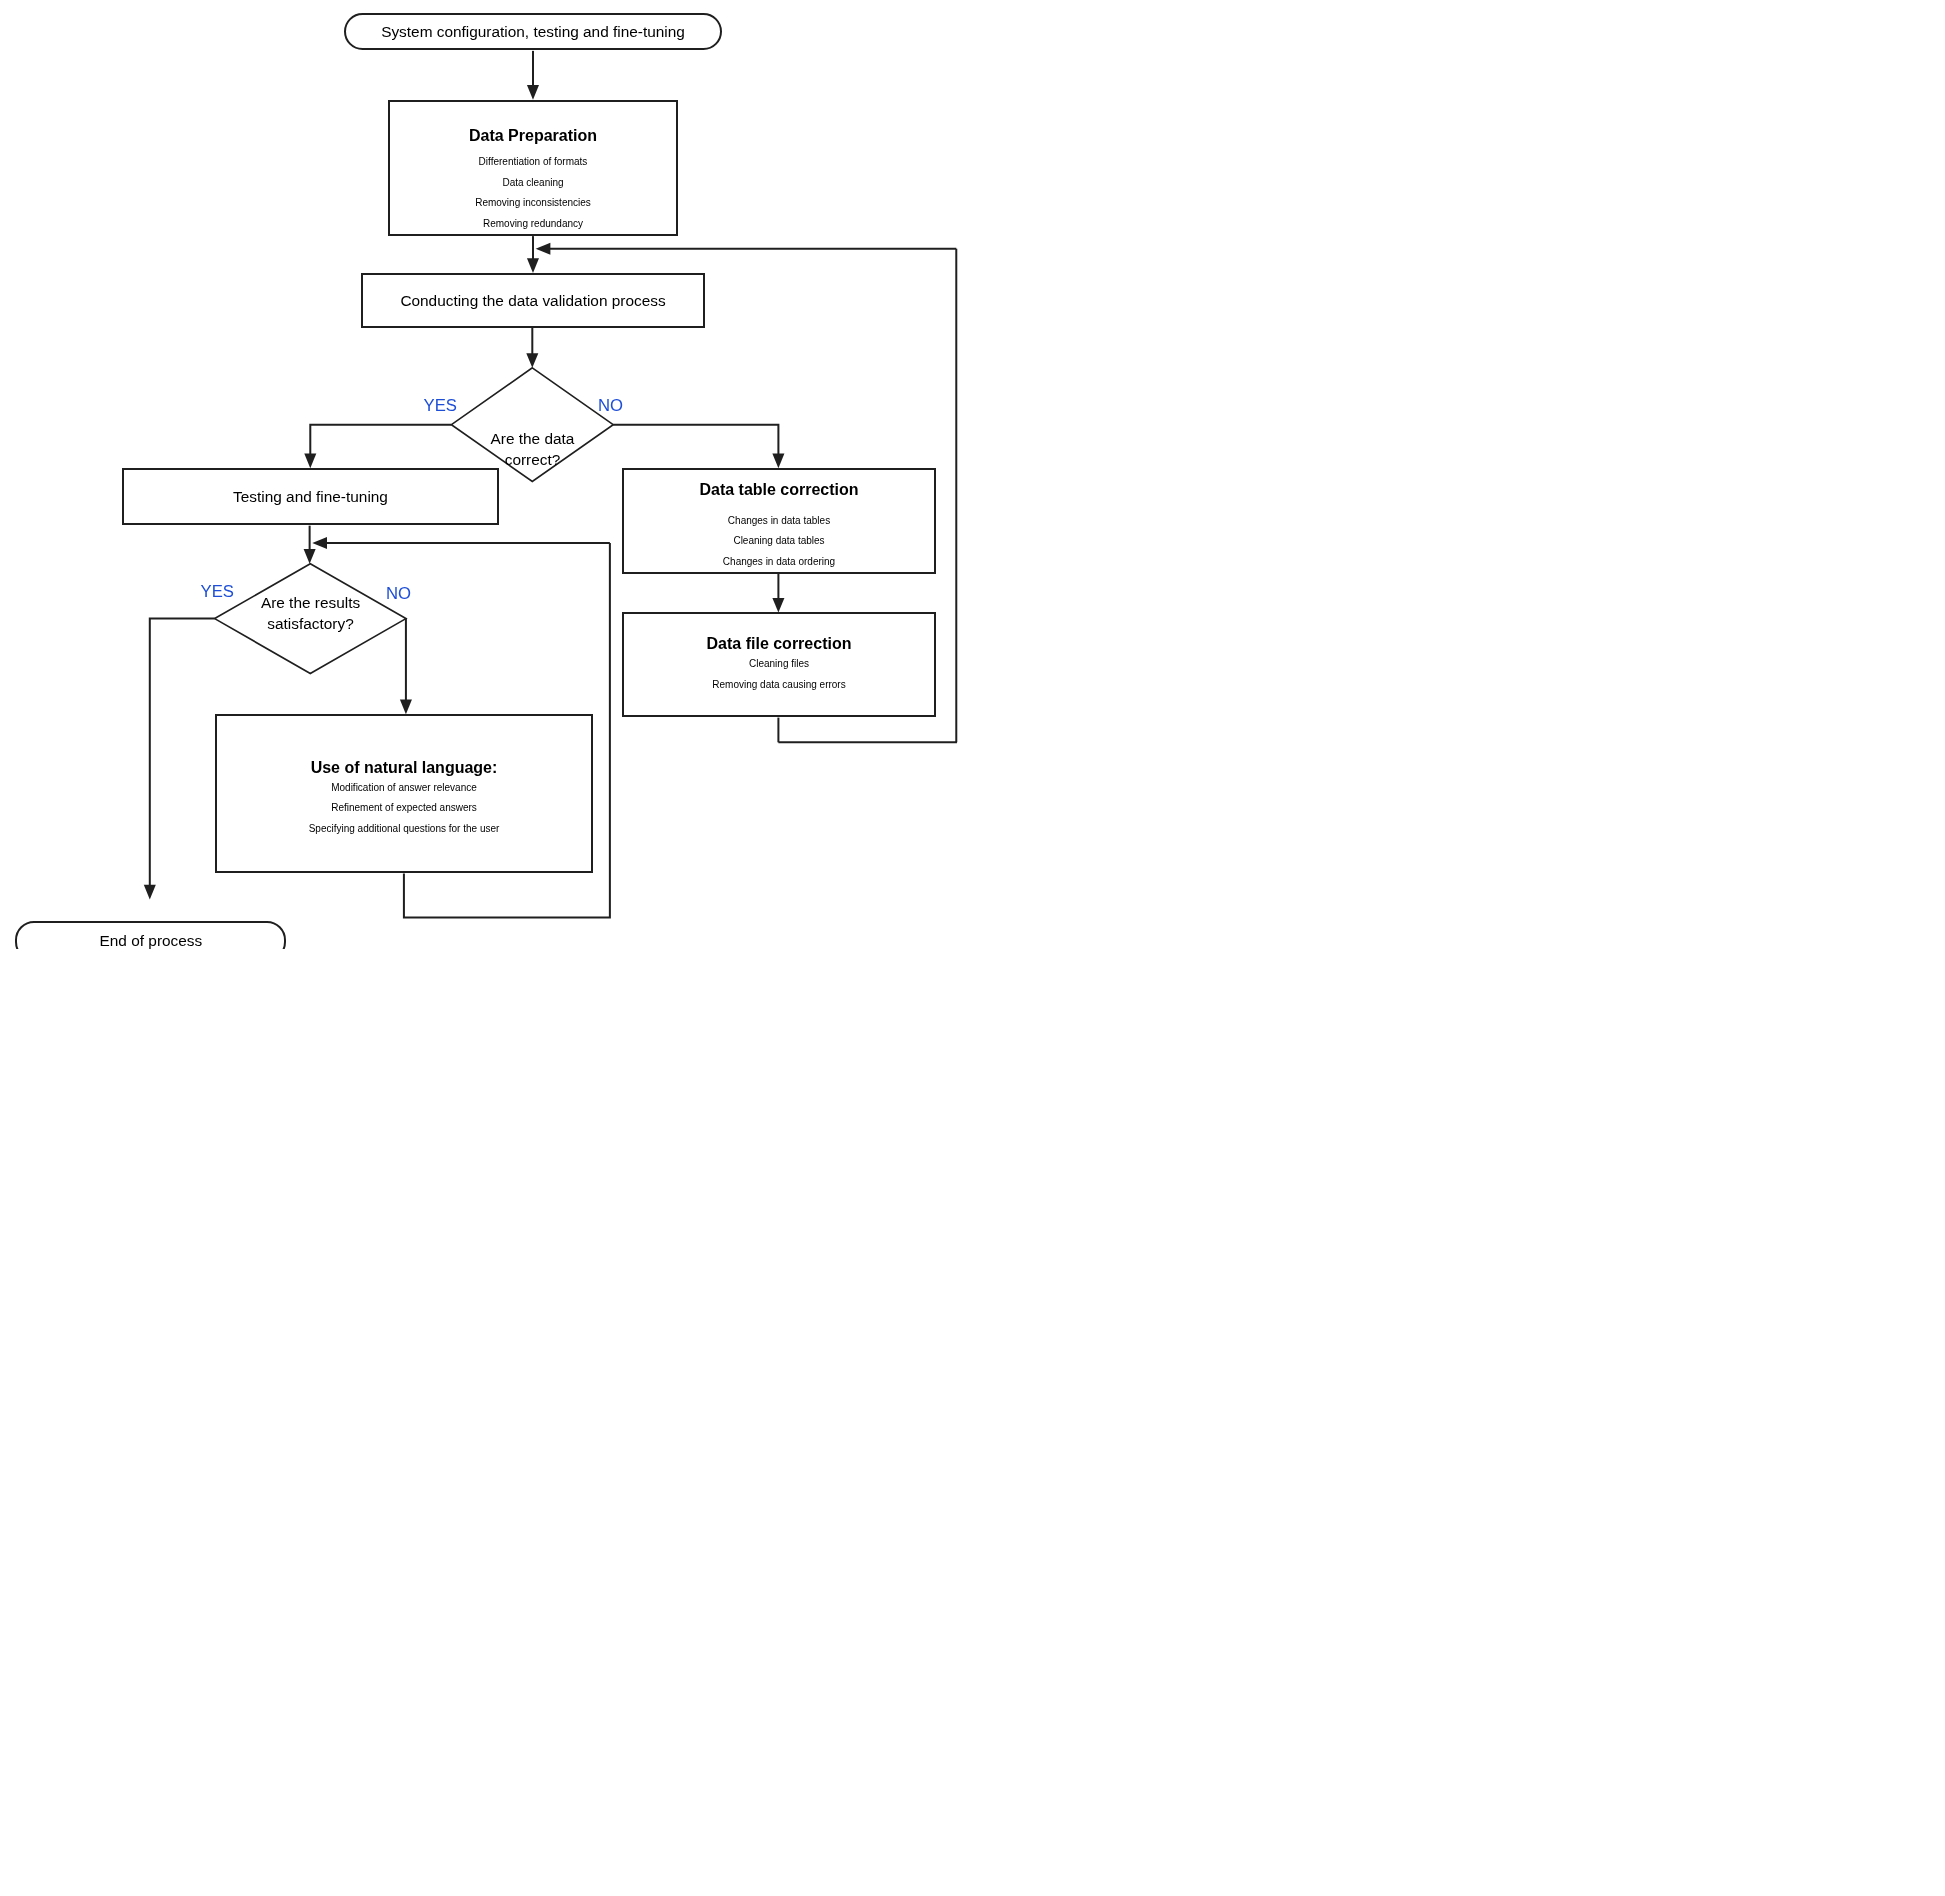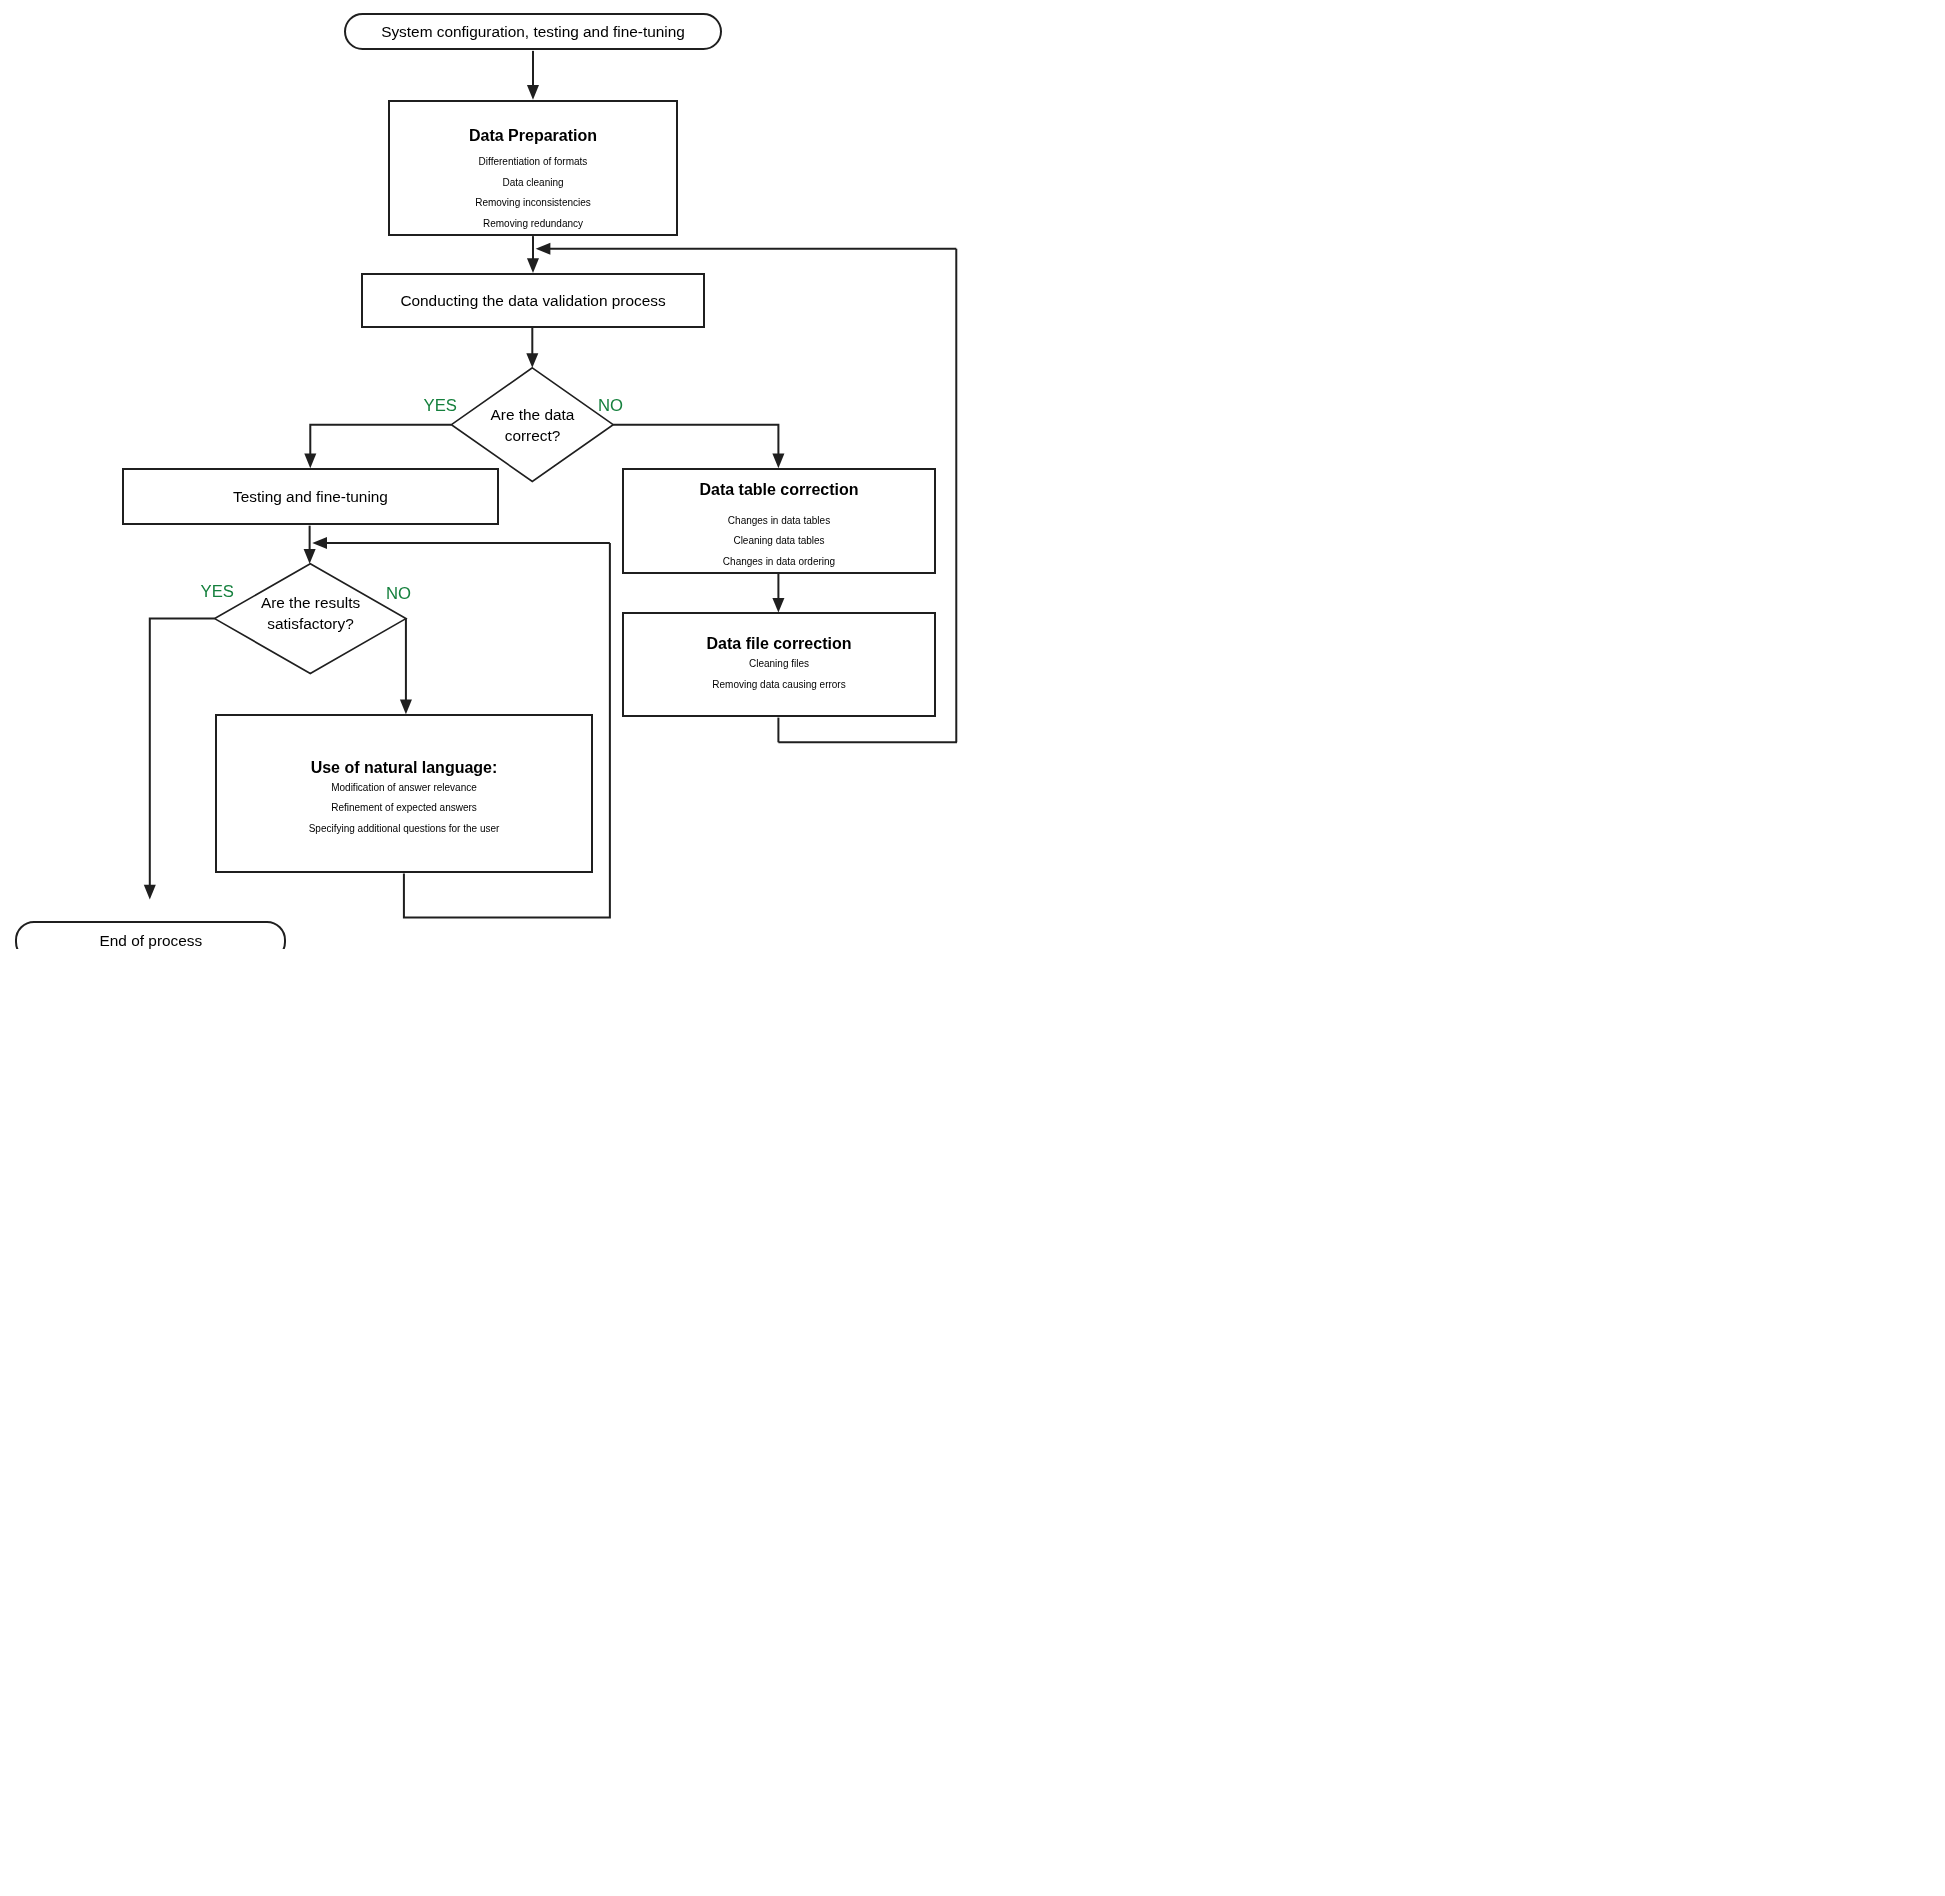--- a/index.html
+++ b/index.html
@@ -32,23 +32,23 @@
   #validation { left: 361px; top: 273px; width: 344px; height: 55px; }
   #testing { left: 122px; top: 468px; width: 377px; height: 57px; }
   #table-correction { left: 622px; top: 468px; width: 314px; height: 106px; padding-top: 10px; }
   #file-correction { left: 622px; top: 612px; width: 314px; height: 105px; justify-content: center; }
   #natural-language { left: 215px; top: 714px; width: 378px; height: 159px; justify-content: center; padding-top: 10px; }
   #end { left: 15.4px; top: 899px; width: 271px; height: 40px; margin-top: 22px; }
   .decision-text {
     position: absolute; text-align: center;
     font-size: 15.4px; line-height: 21px; color: #000;
   }
-  #d1-text { left: 449px; top: 404px; width: 167px; text-align: center; }
+  #d1-text { left: 449px; top: 428px; width: 167px; text-align: center; }
   #d2-text { left: 227px; top: 592px; width: 167px; }
-  .branch-label { position: absolute; font-size: 16.7px; color: #15803d; }
+  .branch-label { position: absolute; font-size: 16.7px; color: #1d4ed8; }
   #yes1 { left: 395px; top: 396px; width: 62px; text-align: right; }
   #no1  { left: 598px; top: 396px; }
   #yes2 { left: 172px; top: 582px; width: 62px; text-align: right; }
   #no2  { left: 386px; top: 584px; }
 </style>
 </head>
 <body>
 
 <svg id="connector-layer" viewBox="0 0 1455 1419" xmlns="http://www.w3.org/2000/svg">
   <g stroke="#1f1f1f" stroke-width="3" fill="none">

